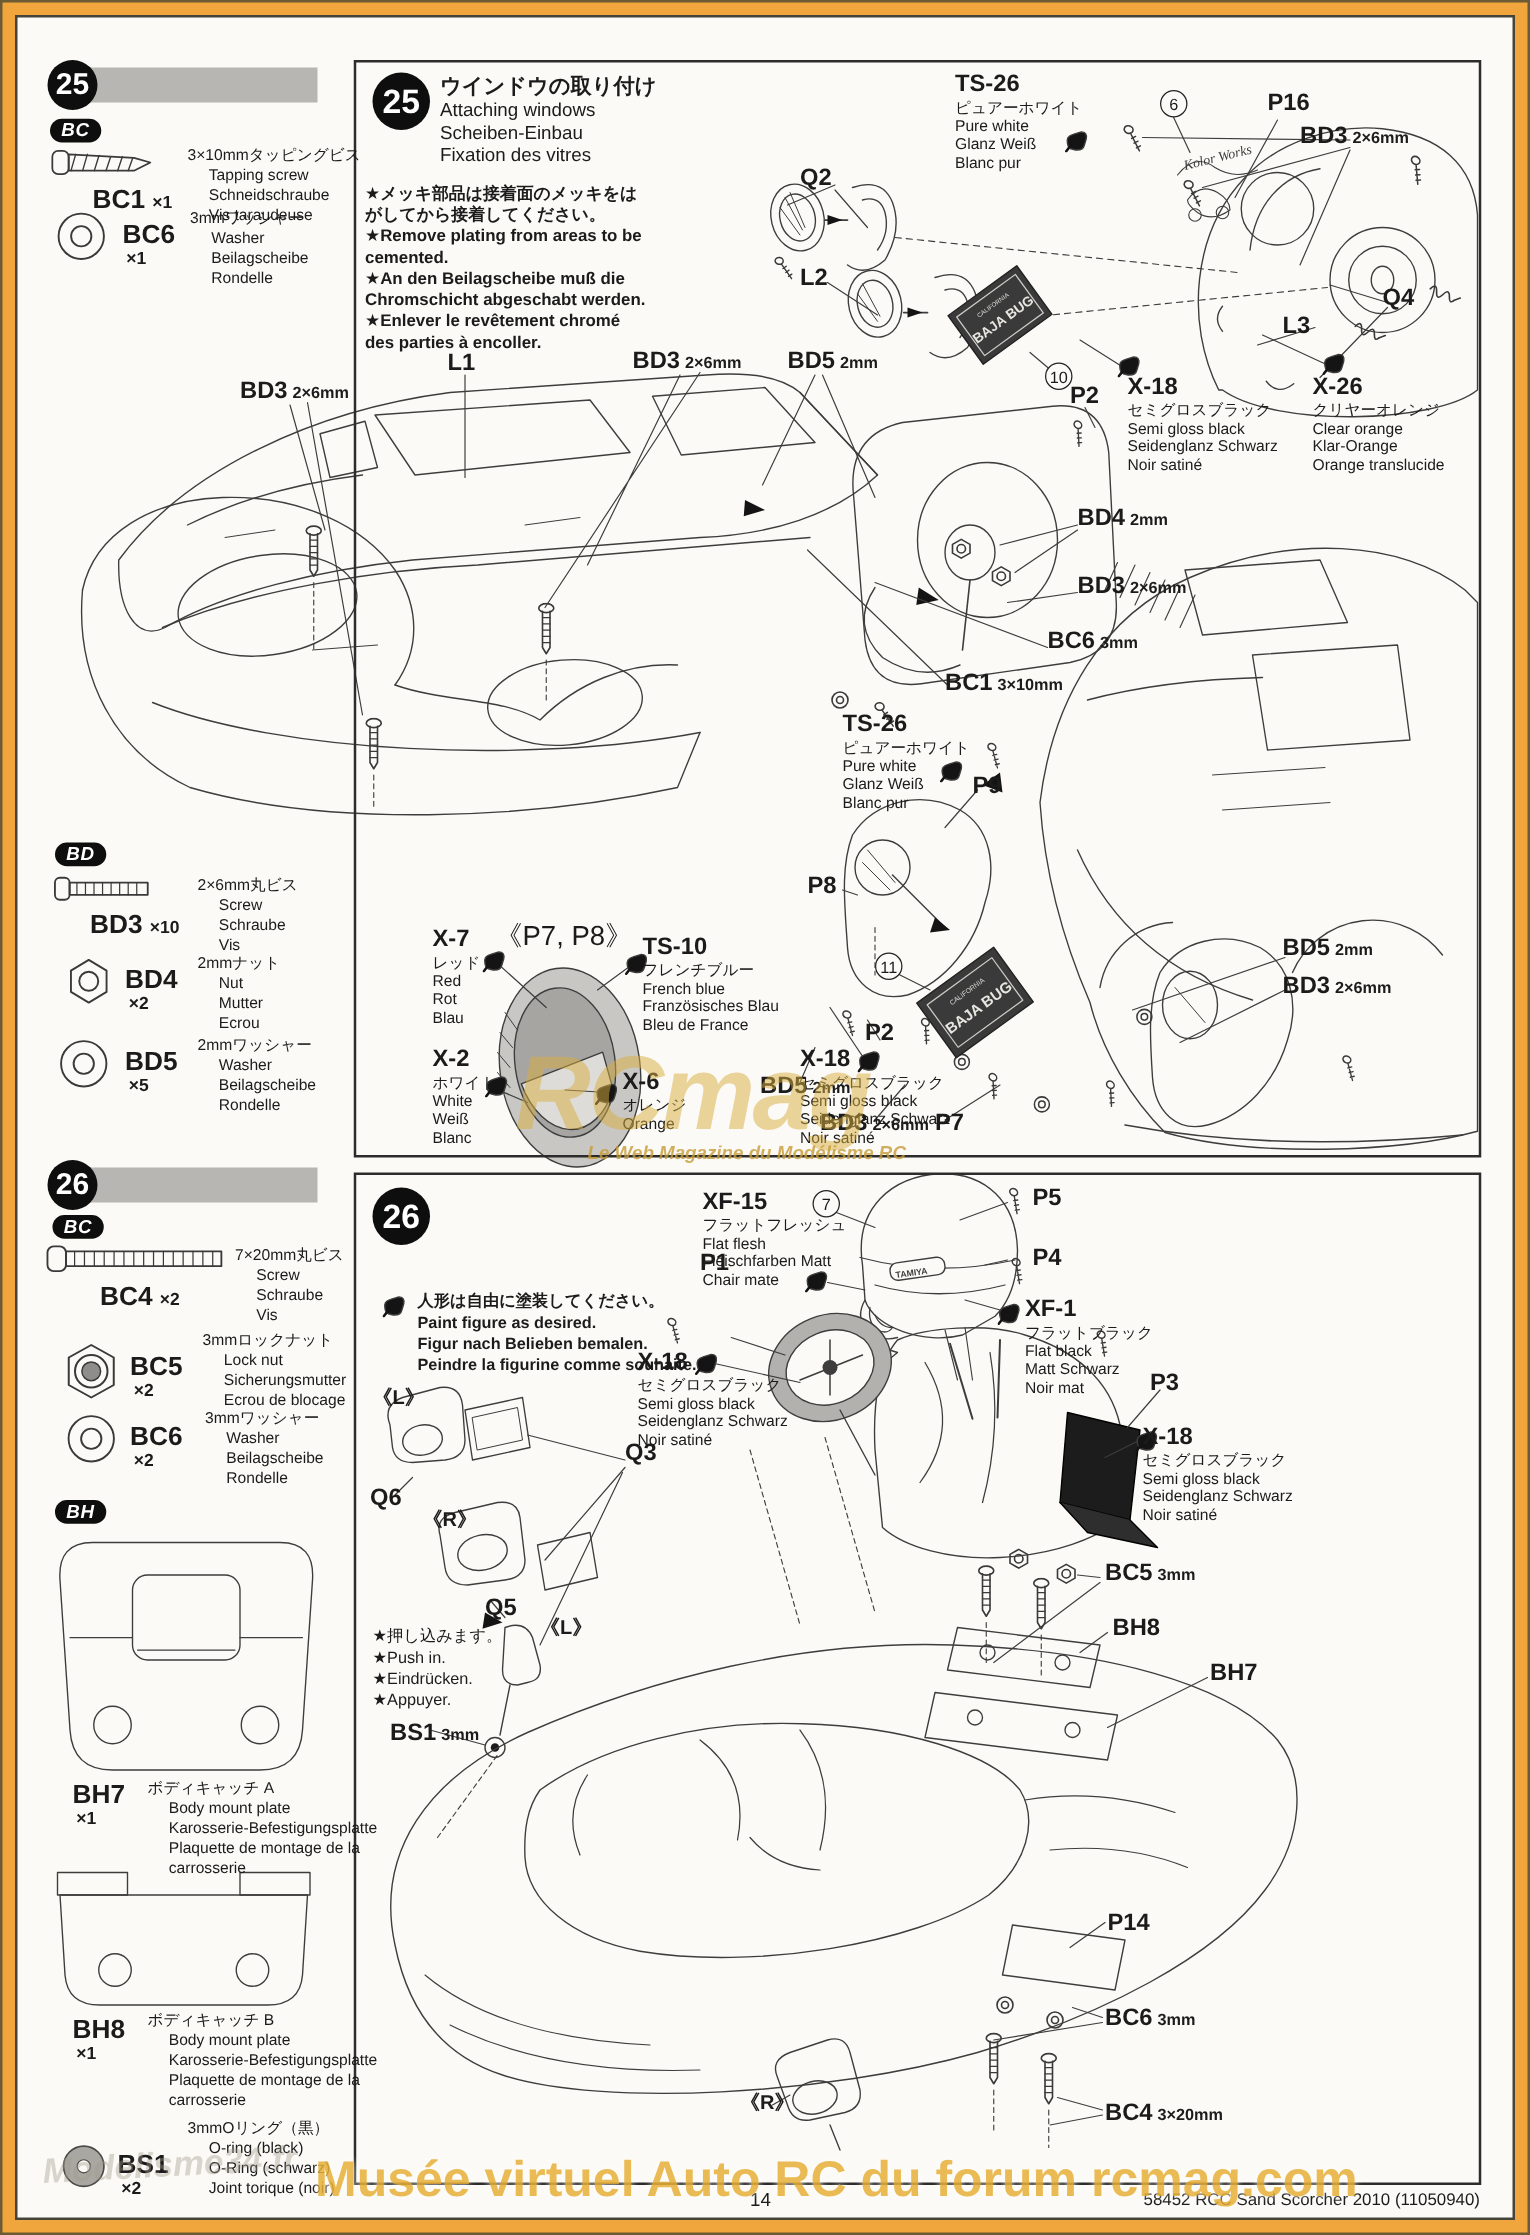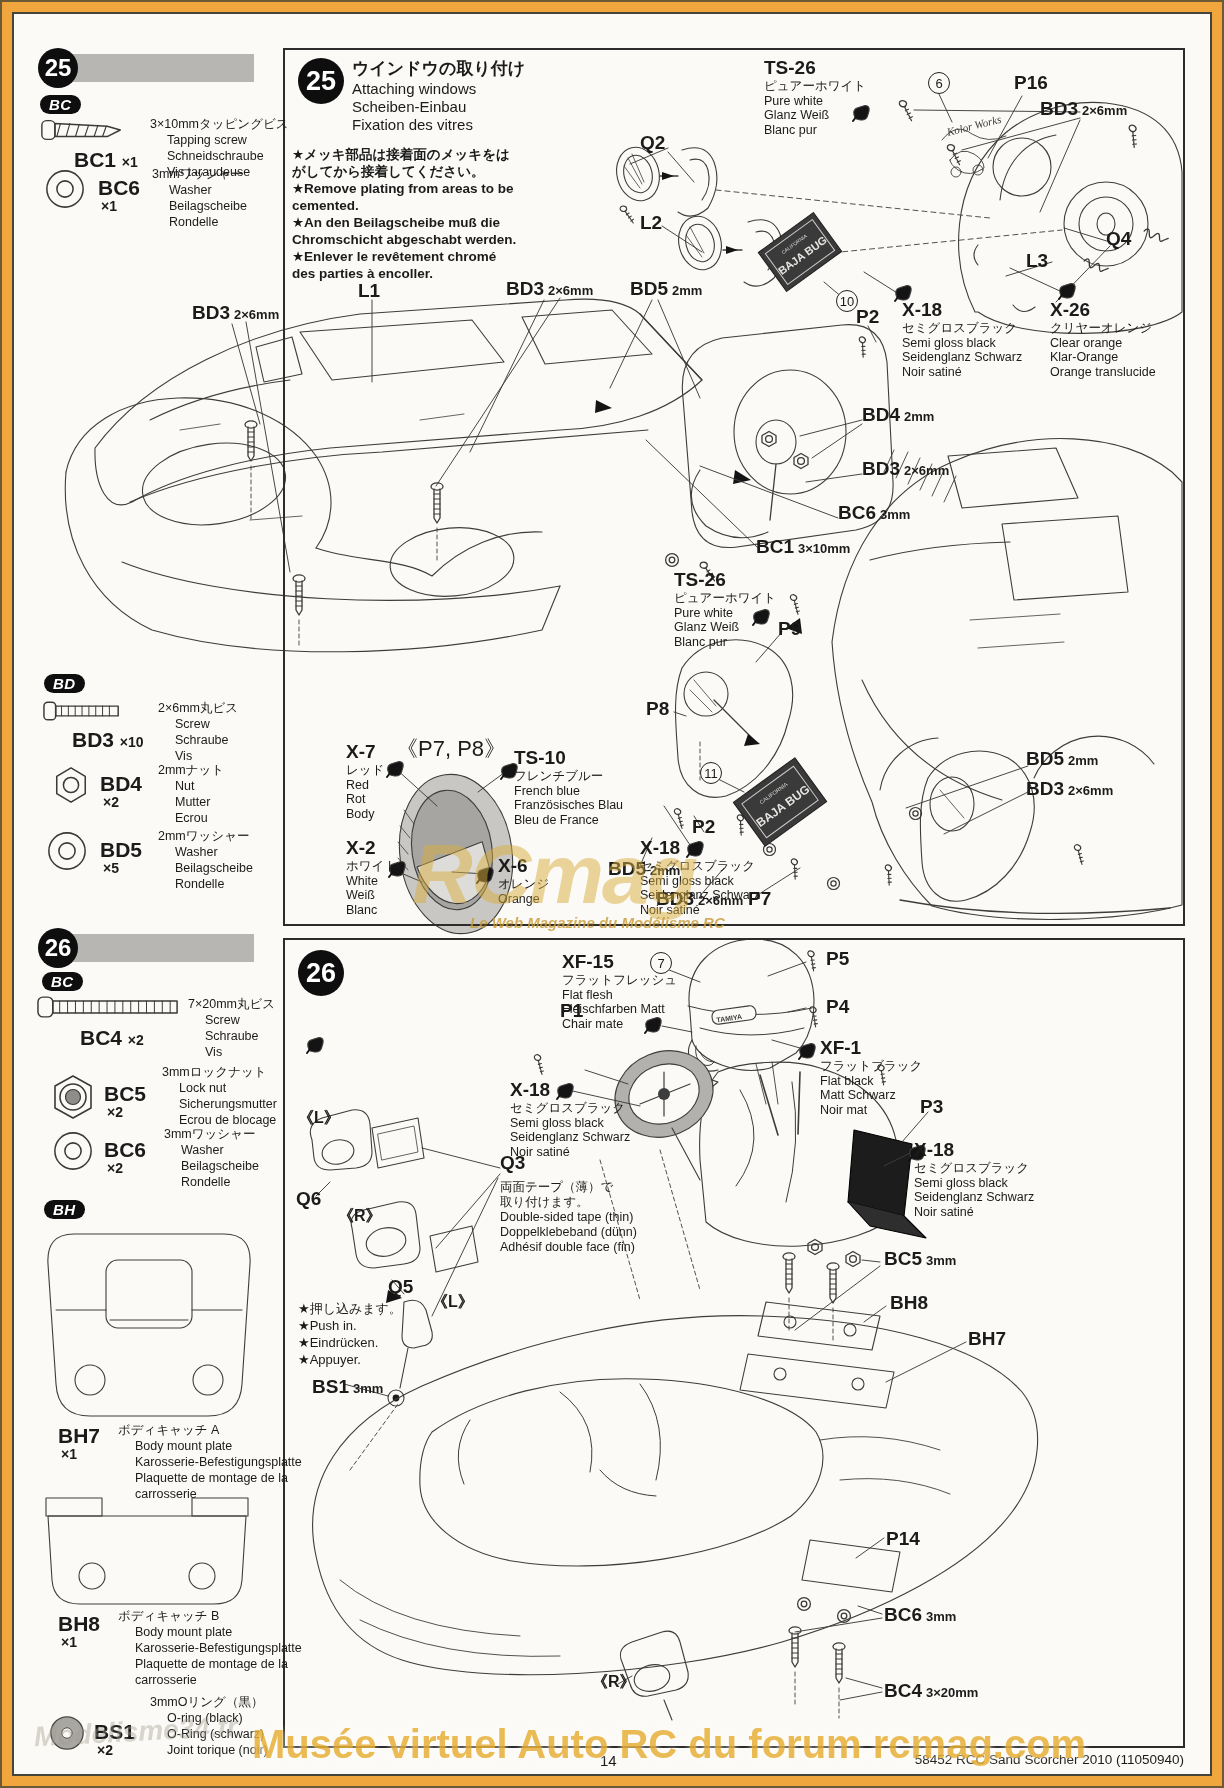--- a/index.html
+++ b/index.html
@@ -616,21 +616,21 @@
   <div class="lab" style="left:646px;top:698px">P8</div>
   <div class="circnum" style="left:700px;top:762px">11</div>
   <div class="lab" style="left:692px;top:816px">P2</div>
 
   <div class="abs" style="left:396px;top:734px;font-size:22px;font-weight:400">《P7, P8》</div>
   <div class="pb" style="left:346px;top:740px">
     <div class="pcode">X-7</div>
     <div>レッド</div>
         <div>Red</div>
     <div>Rot</div>
-        <div>Body</div>
+        <div>Blau</div>
   </div>
   <div class="pb" style="left:514px;top:746px">
     <div class="pcode">TS-10</div>
     <div>フレンチブルー</div>
         <div>French blue</div>
     <div>Französisches Blau</div>
         <div>Bleu de France</div>
   </div>
   <div class="pb" style="left:346px;top:836px">
     <div class="pcode">X-2</div>
@@ -652,20 +652,26 @@
         <div>Noir satiné</div>
   </div>
 
   <div class="lab" style="left:608px;top:858px"><span>BD5</span><span class="sz">2mm</span></div>
   <div class="lab" style="left:656px;top:888px"><span>BD3</span><span class="sz">2×6mm</span></div>
   <div class="lab" style="left:748px;top:888px">P7</div>
   <div class="lab" style="left:1026px;top:748px"><span>BD5</span><span class="sz">2mm</span></div>
   <div class="lab" style="left:1026px;top:778px"><span>BD3</span><span class="sz">2×6mm</span></div>
 
   <div class="step-circle" style="left:298px;top:950px;width:46px;height:46px;font-size:27px">26</div>
+  <div class="note" style="left:334px;top:1032px;font-size:13px">
+    <div>人形は自由に塗装してください。</div>
+        <div>Paint figure as desired.</div>
+    <div>Figur nach Belieben bemalen.</div>
+        <div>Peindre la figurine comme souhaite.</div>
+  </div>
 
   <div class="pb" style="left:562px;top:950px">
     <div class="pcode">XF-15</div>
     <div>フラットフレッシュ</div>
         <div>Flat flesh</div>
     <div>Fleischfarben Matt</div>
         <div>Chair mate</div>
   </div>
   <div class="circnum" style="left:650px;top:952px">7</div>
   <div class="lab" style="left:826px;top:948px">P5</div>
@@ -690,27 +696,20 @@
     <div class="pcode">X-18</div>
     <div>セミグロスブラック</div>
         <div>Semi gloss black</div>
     <div>Seidenglanz Schwarz</div>
         <div>Noir satiné</div>
   </div>
 
   <div class="angle" style="left:298px;top:1108px">《L》</div>
   <div class="lab" style="left:296px;top:1188px">Q6</div>
   <div class="lab" style="left:500px;top:1152px">Q3</div>
-  <div class="abs" style="left:500px;top:1180px;font-size:12.5px;line-height:15px;z-index:5">
-    <div>両面テープ（薄）で</div>
-        <div>取り付けます。</div>
-    <div>Double-sided tape (thin)</div>
-        <div>Doppelklebeband (dünn)</div>
-    <div>Adhésif double face (fin)</div>
-  </div>
   <div class="angle" style="left:338px;top:1206px">《R》</div>
   <div class="lab" style="left:388px;top:1276px">Q5</div>
 
   <div class="abs" style="left:298px;top:1300px;font-size:13px;line-height:17px;font-weight:500;z-index:5">
     <div>★押し込みます。</div>
         <div>★Push in.</div>
     <div>★Eindrücken.</div>
         <div>★Appuyer.</div>
   </div>
   <div class="angle" style="left:432px;top:1292px">《L》</div>

